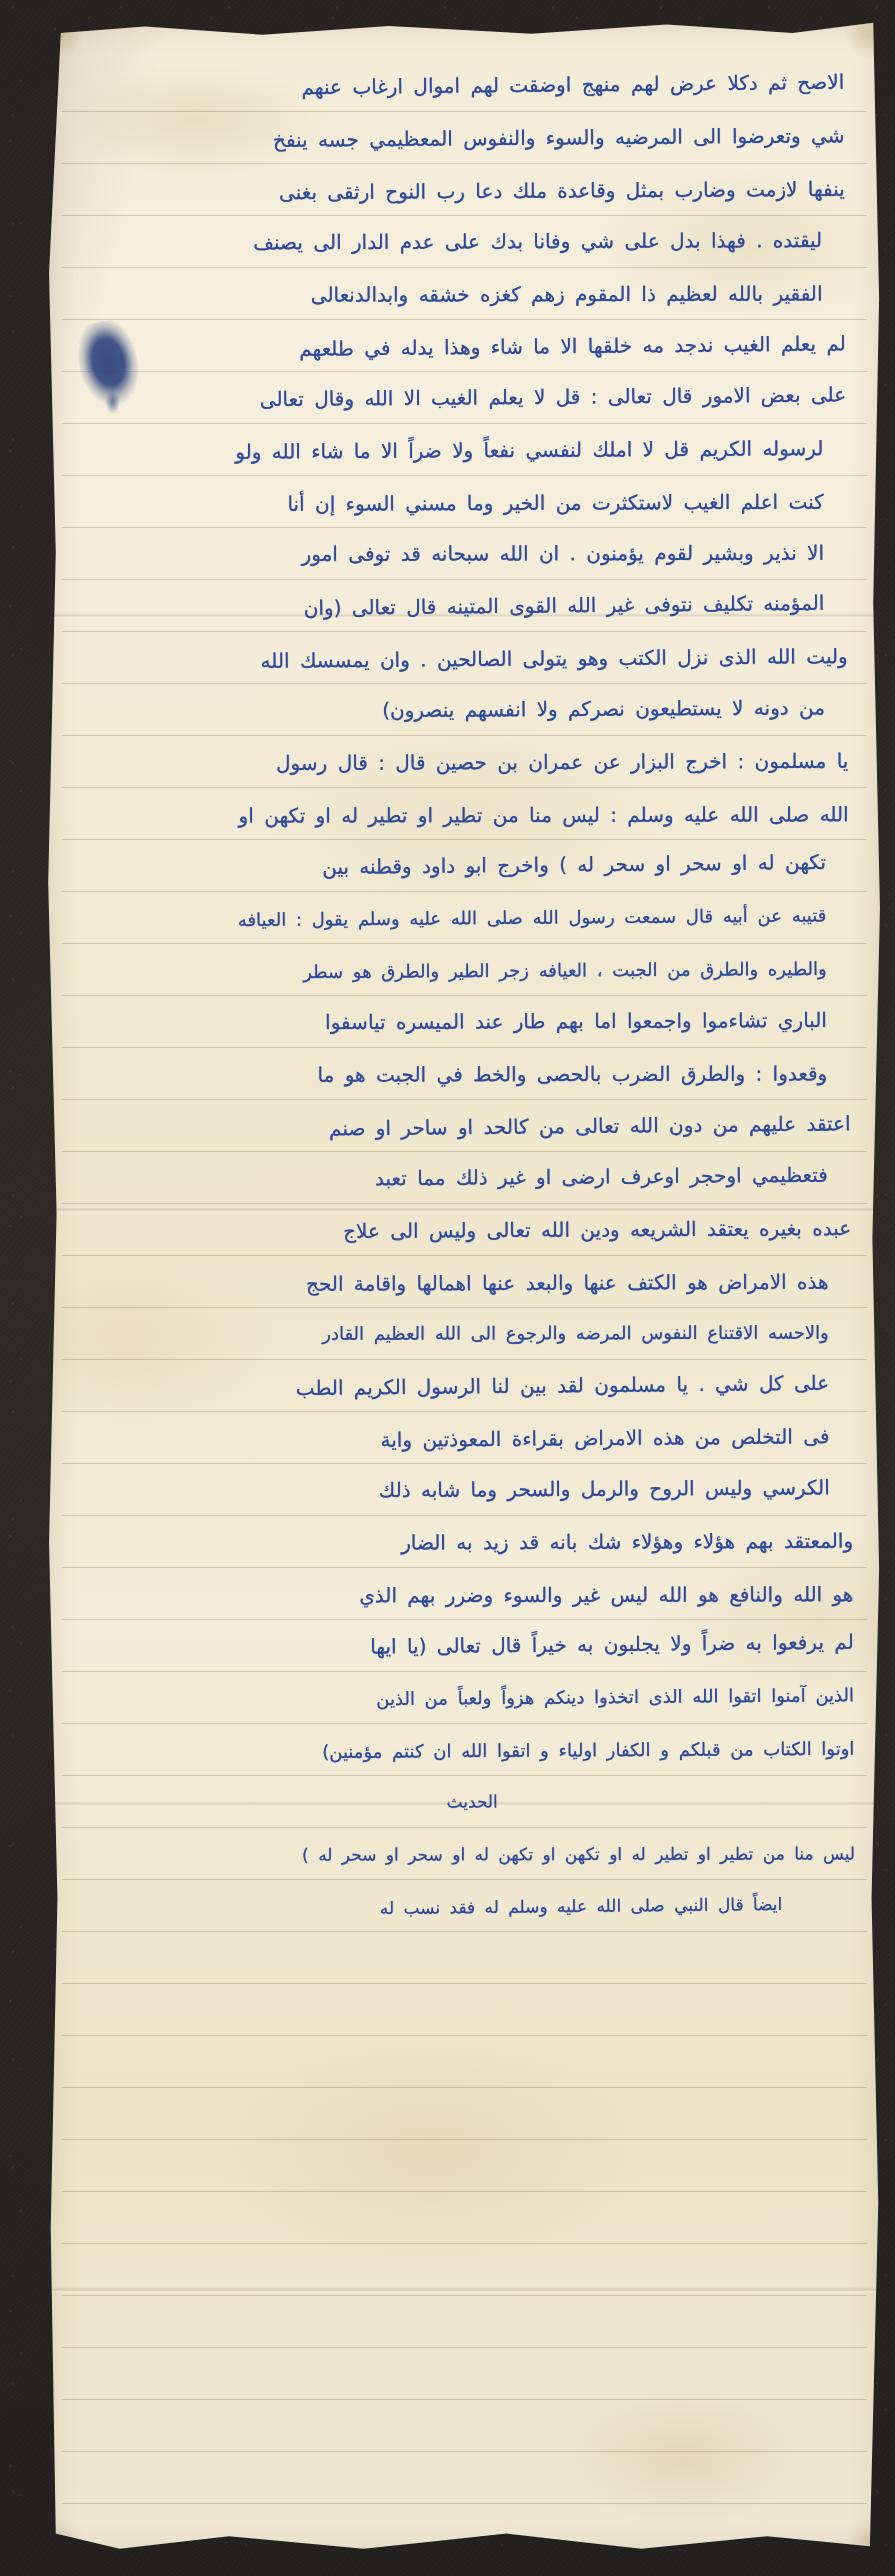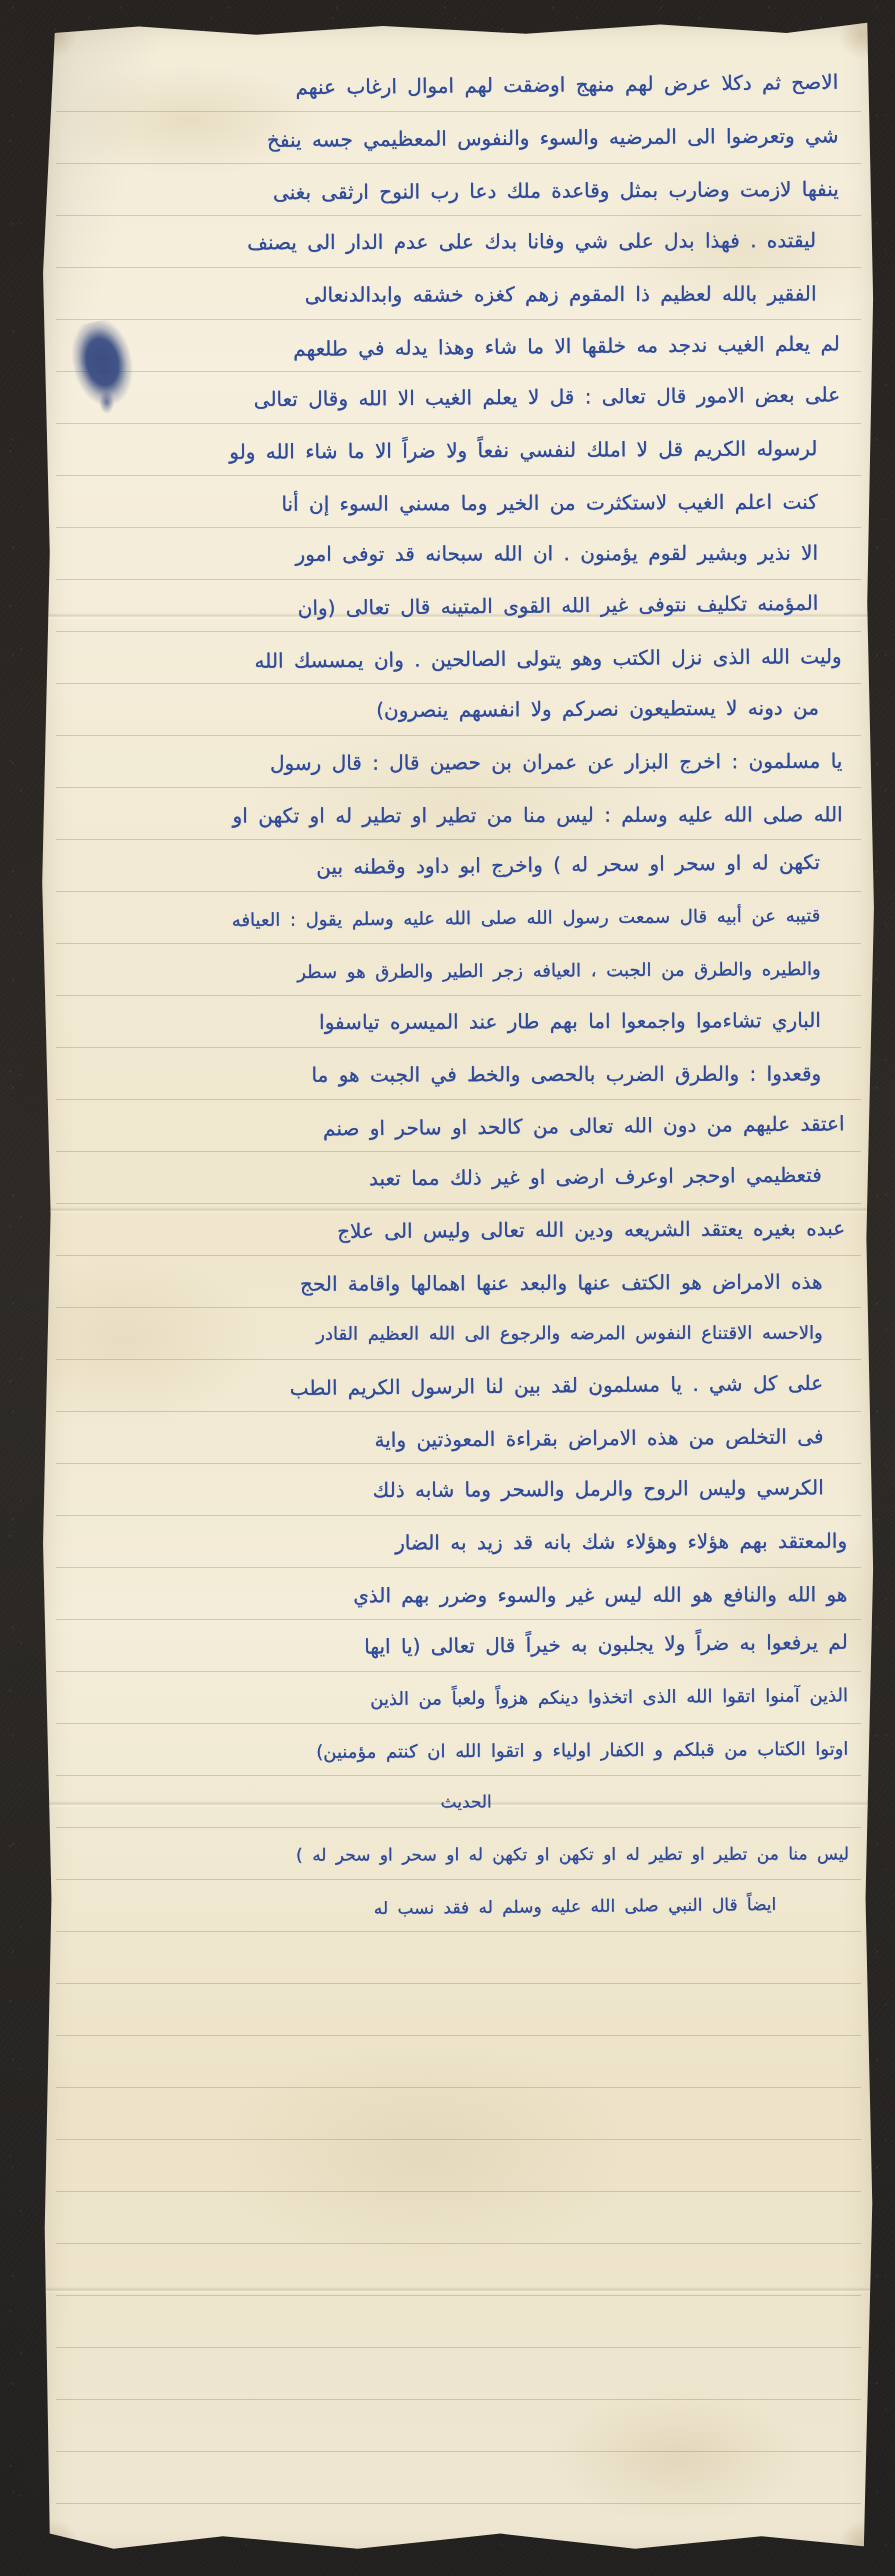--- a/index.html
+++ b/index.html
@@ -41,21 +41,21 @@
     inset: 0;
     background-image:
       repeating-linear-gradient(37deg, rgba(255,255,255,0.018) 0 0.7px, transparent 0.7px 3.4px),
       repeating-linear-gradient(-52deg, rgba(0,0,0,0.10) 0 0.7px, transparent 0.7px 4.7px);
     opacity: .85;
   }
 
   
   #sheet {
     position: absolute;
-    left: 38px;
+    left: 44px;
     top: 19px;
     width: 841px;
     height: 2540px;
     background:
       linear-gradient(103deg, rgba(0,0,0,0.06) 0 2%, transparent 9%),
       linear-gradient(180deg, #f3ecd7 0%, #f6efdd 14%, #f2ead4 33%,
                                #efe6cd 48%, #f4edd9 63%, #ece3c8 82%, #efe7d2 100%);
     box-shadow: 0 0 23px 6.8px rgba(0,0,0,0.55);
     clip-path: polygon(
       2.0% 0.55%, 12% 0.30%, 26% 0.62%, 41% 0.28%, 58% 0.58%, 74% 0.22%, 89% 0.55%, 98.6% 0.15%,

